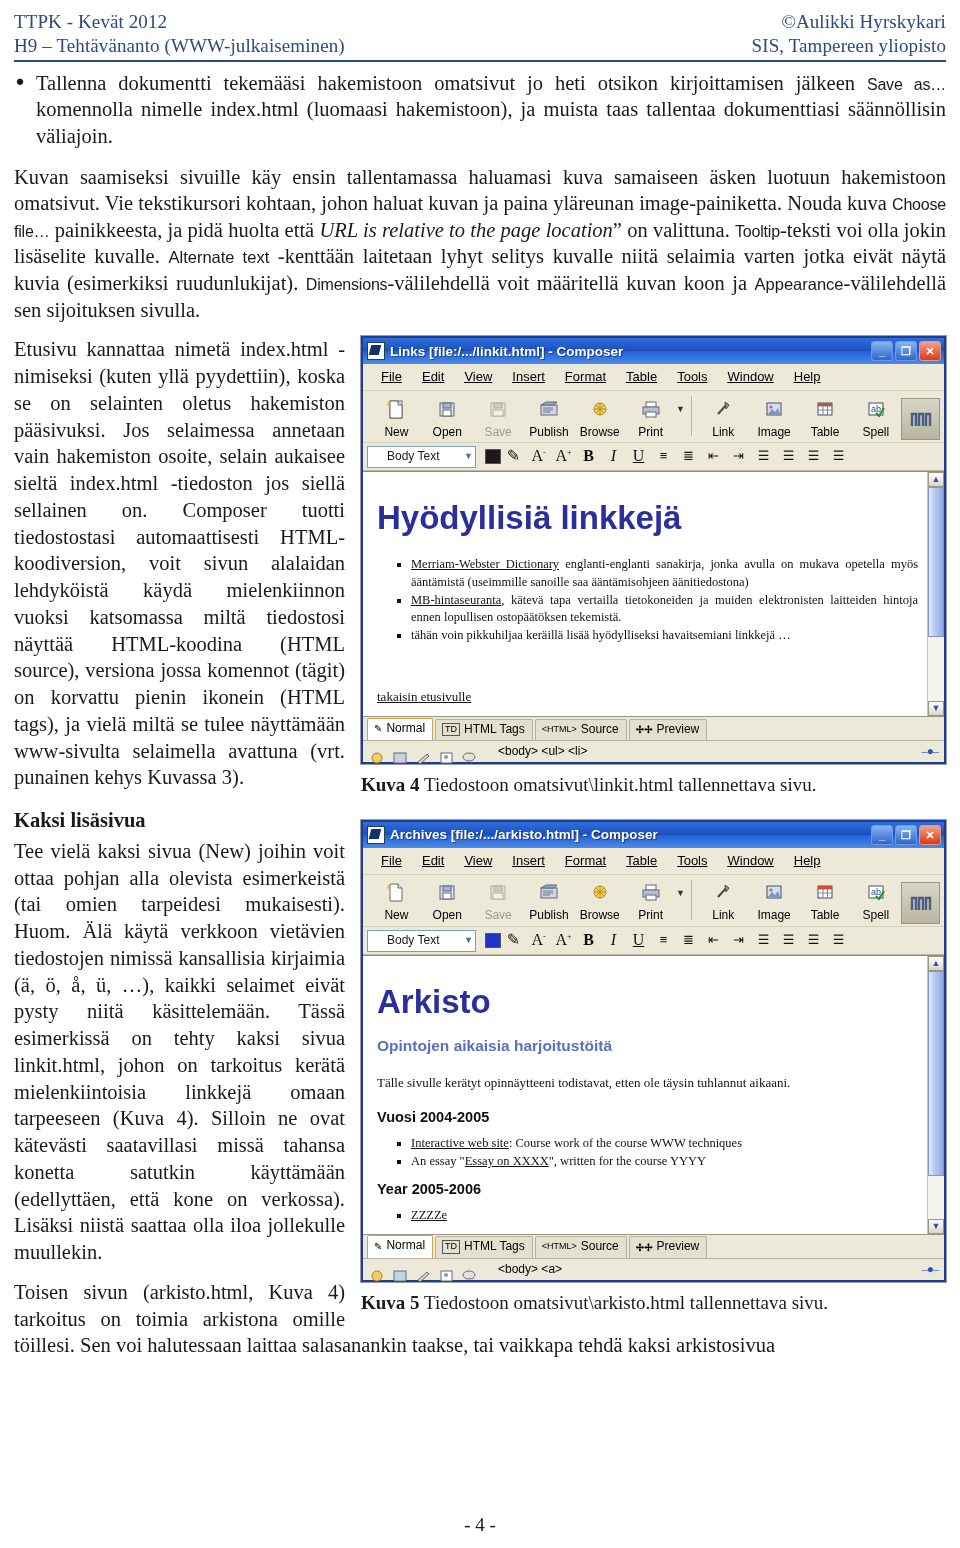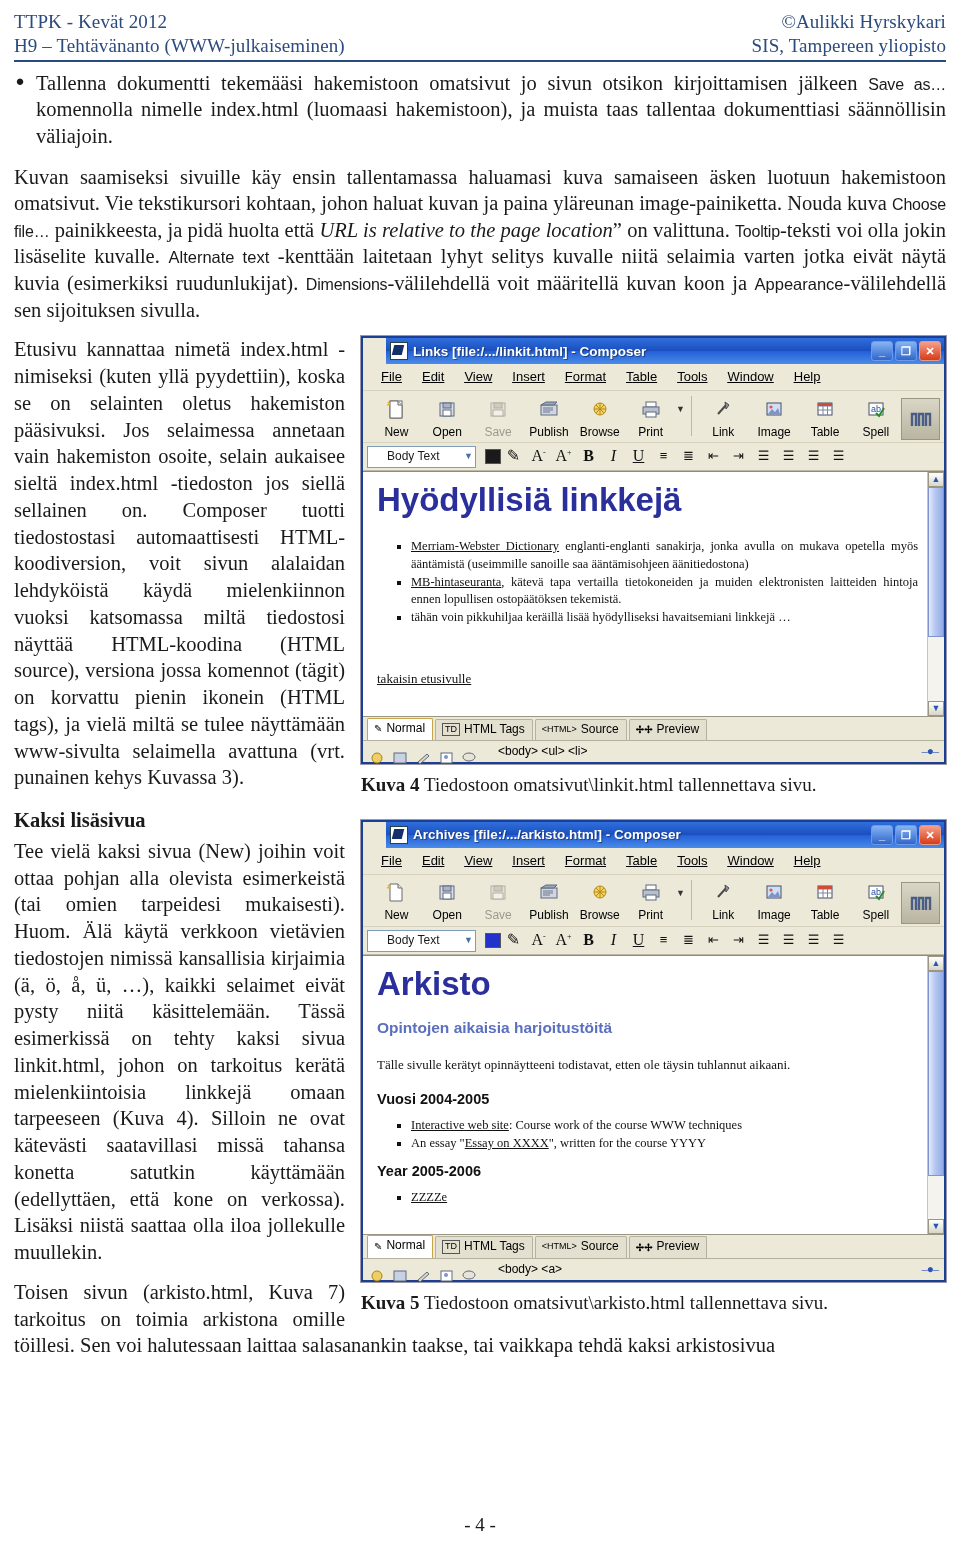--- a/index.html
+++ b/index.html
@@ -62,21 +62,20 @@
     box-shadow:0 0 0 1px #99a;
     width:100%;
     box-sizing:border-box;
   }
   .titlebar{
     height:26px;
     background:linear-gradient(180deg,#2f6fdc 0%,#1b4fc0 48%,#2461d8 52%,#4a8ae8 100%);
     display:flex;align-items:center;
     padding:0 3px 0 4px;
     gap:5px;
-    margin-left:23px;
   }
   .titlebar .appicon{
     width:16px;height:16px;background:#fff;border:1px solid #244;
     position:relative;flex:0 0 auto;
   }
   .titlebar .appicon::after{
     content:"";position:absolute;left:2px;top:2px;width:10px;height:10px;
     background:#13306b;transform:skewX(-14deg);
   }
   .titlebar .tt{
@@ -135,21 +134,21 @@
   }
   .fsel .cv{font-size:9px;color:#4a6fa5;}
   .swatch{width:14px;height:13px;border:1px solid #555;margin-left:9px;}
   .fi{width:25px;text-align:center;font-family:"Liberation Serif",serif;font-size:16px;color:#111;}
   .fi.sansi{font-family:"Liberation Sans",sans-serif;font-size:13px;}
   
   .canvas{
     background:#fff;border-top:1px solid #8a8a8a;
     position:relative;overflow:hidden;
   }
-  .canvas .inner{padding:9px 14px 4px 14px;}
+  .canvas .inner{padding:27px 14px 4px 14px;}
   .doc-h1{
     font-family:"Liberation Sans",sans-serif;font-weight:bold;
     color:#2a2f9c;font-size:33px;margin:2px 0 22px 0;line-height:1;
   }
   .doc-h2{
     font-family:"Liberation Sans",sans-serif;font-weight:bold;
     color:#5b6fbf;font-size:15.5px;margin:0 0 18px 0;
   }
   .doc-h3{
     font-family:"Liberation Sans",sans-serif;font-weight:bold;
@@ -223,21 +222,21 @@
       <div>©Aulikki Hyrskykari</div>
       <div>SIS, Tampereen yliopisto</div>
     </div>
   </div>
   <div class="rule"></div>
 
   <div class="bodytext">
 
     <div class="bullet">
       <div class="dot">●</div>
-      <div class="btxt"><span>Tallenna dokumentti tekemääsi hakemistoon omatsivut jo sivun otsikon kirjoittamisen jälkeen </span><span class="mono">Save as…</span><span> komennolla nimelle index.html (luomaasi hakemistoon), ja muista taas tallentaa dokumenttiasi säännöllisin väliajoin.</span></div>
+      <div class="btxt"><span>Tallenna dokumentti tekemääsi hakemistoon omatsivut jo heti otsikon kirjoittamisen jälkeen </span><span class="mono">Save as…</span><span> komennolla nimelle index.html (luomaasi hakemistoon), ja muista taas tallentaa dokumenttiasi säännöllisin väliajoin.</span></div>
     </div>
 
     <p class="para"><span>Kuvan saamiseksi sivuille käy ensin tallentamassa haluamasi kuva samaiseen äsken luotuun hakemistoon omatsivut. Vie tekstikursori kohtaan, johon haluat kuvan ja paina yläreunan image-painiketta. Nouda kuva </span><span class="mono">Choose file…</span><span> painikkeesta, ja pidä huolta että </span><span class="ital">URL is relative to the page location</span><span>” on valittuna.  </span><span class="mono">Tooltip</span><span>-teksti voi olla jokin lisäselite kuvalle.  </span><span class="sans">Alternate text</span><span> -kenttään laitetaan lyhyt selitys kuvalle niitä selaimia varten jotka eivät näytä kuvia (esimerkiksi ruudunlukijat). </span><span class="mono">Dimensions</span><span>-välilehdellä voit määritellä kuvan koon ja </span><span class="sans">Appearance</span><span>-välilehdellä sen sijoituksen sivulla.</span></p>
 
     <div class="figcol">
 
       <div class="win">
 
         <div class="titlebar">
           <div class="appicon"></div>
@@ -686,18 +685,18 @@
         </div>
       </div>
 
       <p class="caption"><b>Kuva 5</b><span> Tiedostoon omatsivut\arkisto.html tallennettava sivu.</span></p>
     </div>
 
     <div class="leftcol">
       <p class="para">Etusivu kannattaa nimetä index.html -nimiseksi (kuten yllä pyydettiin), koska se on selainten oletus hakemiston pääsivuksi. Jos selaimessa annetaan vain hakemiston osoite, selain aukaisee sieltä index.html -tiedoston jos siellä sellainen on. Composer tuotti tiedostostasi automaattisesti HTML-koodiversion, voit sivun alalaidan lehdyköistä käydä mielenkiinnon vuoksi katsomassa miltä tiedostosi näyttää HTML-koodina (HTML source), versiona jossa komennot (tägit) on korvattu pienin ikonein (HTML tags), ja vielä miltä se tulee näyttämään www-sivulta selaimella avattuna (vrt. punainen kehys Kuvassa 3).</p>
       <h3 class="sub">Kaksi lisäsivua</h3>
       <p class="para">Tee vielä kaksi sivua (New) joihin voit ottaa pohjan alla olevista esimerkeistä (tai omien tarpeidesi mukaisesti). Huom. Älä käytä verkkoon vietävien tiedostojen nimissä kansallisia kirjaimia (ä, ö, å, ü, …), kaikki selaimet eivät pysty niitä käsittelemään. Tässä esimerkissä on tehty kaksi sivua linkit.html, johon on tarkoitus kerätä mielenkiintoisia linkkejä omaan tarpeeseen (Kuva 4). Silloin ne ovat kätevästi saatavillasi missä tahansa konetta satutkin käyttämään (edellyttäen, että kone on verkossa). Lisäksi niistä saattaa olla iloa jollekulle muullekin.</p>
-      <p class="para">Toisen sivun (arkisto.html, Kuva 7) tarkoitus on toimia arkistona omille töillesi. Sen voi halutessaan laittaa salasanankin taakse, tai vaikkapa tehdä kaksi arkistosivua</p>
+      <p class="para">Toisen sivun (arkisto.html, Kuva 4) tarkoitus on toimia arkistona omille töillesi. Sen voi halutessaan laittaa salasanankin taakse, tai vaikkapa tehdä kaksi arkistosivua</p>
     </div>
   </div>
 
   <div class="pagenum">- 4 -</div>
 </div>
 
 </body></html>

